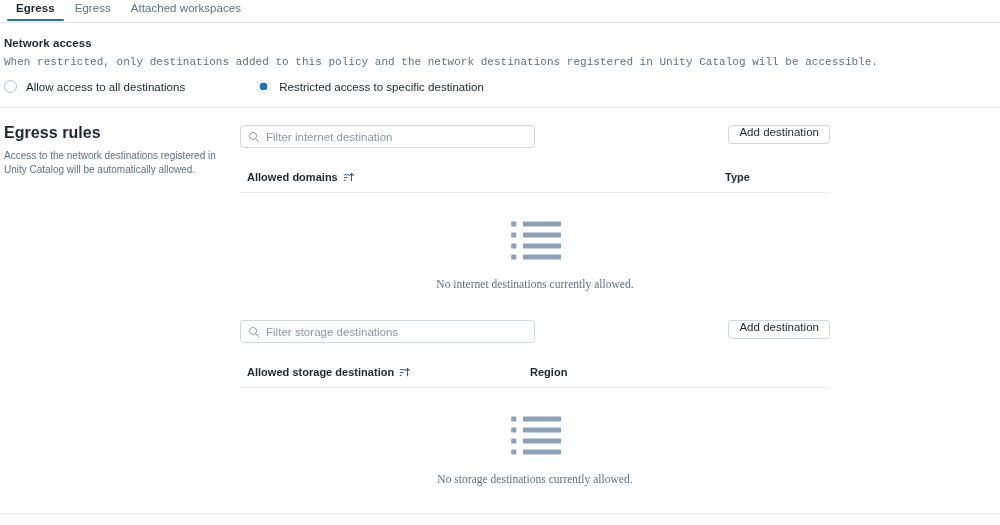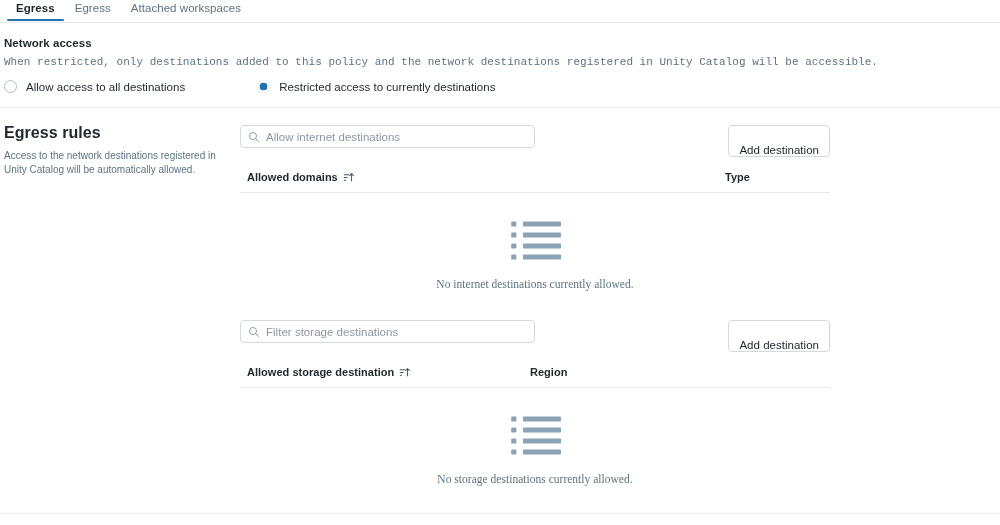--- a/index.html
+++ b/index.html
@@ -88,23 +88,23 @@
   .filter-input {
     position: absolute; left: 0; top: 0; width: 295px; height: 23px;
     border: 1px solid #d3d8dc; border-radius: 4px; background: #fff;
     display: flex; align-items: center; padding-left: 7px; cursor: text;
   }
   .search-ico { width: 12px; height: 12px; flex: 0 0 auto; display: block; }
   .filter-ph {
     margin-left: 6px; font-size: 11.5px; color: #8b97a2; letter-spacing: 0.02px;
   }
   .add-btn {
-    position: absolute; right: 0; top: 0; height: 32px; min-width: 89px;
+    position: absolute; right: 0; top: 0; height: 19px; min-width: 89px;
     border: 1px solid #d3d8dc; border-radius: 4px; background: #fff;
-    display: flex; align-items: flex-end; justify-content: center;
+    display: flex; align-items: flex-start; justify-content: center;
     font-size: 11.5px; color: #1f272d; cursor: pointer;
     padding: 0 10px; letter-spacing: 0.02px;
   }
 
   .thead {
     position: relative; margin-top: 23px; height: 22px;
     border-bottom: 1px solid #e8eaec;
   }
   .th {
     position: absolute; top: 0; display: flex; align-items: center;
@@ -144,37 +144,37 @@
   <div class="sec-title" style="left:4px; top:37px;">Network access</div>
   <div class="sec-desc" style="left:4px; top:56px;font-family:Liberation Mono, monospace;">When restricted, only destinations added to this policy and the network destinations registered in Unity Catalog will be accessible.</div>
 
   <div class="radio-row">
     <div class="radio-opt">
       <span class="radio-mark"></span>
       <span class="radio-label">Allow access to all destinations</span>
     </div>
     <div class="radio-opt">
       <span class="radio-mark checked"></span>
-      <span class="radio-label">Restricted access to currently destinations</span>
+      <span class="radio-label">Restricted access to specific destination</span>
     </div>
   </div>
 
   <div class="rule-full" style="top:107px;"></div>
 
   <div class="egress-title">Egress rules</div>
   <div class="egress-desc">Access to the network destinations registered in Unity Catalog will be automatically allowed.</div>
 
   <div class="block" style="top:125px;">
     <div class="toolbar">
       <div class="filter-input">
         <svg class="search-ico" viewBox="0 0 16 16">
           <circle cx="6.7" cy="6.7" r="4.7" fill="none" stroke="#8b97a2" stroke-width="1.3"></circle>
           <line x1="10.3" y1="10.3" x2="14" y2="14" stroke="#8b97a2" stroke-width="1.3" stroke-linecap="round"></line>
         </svg>
-        <span class="filter-ph">Allow internet destinations</span>
+        <span class="filter-ph">Filter internet destination</span>
       </div>
       <div class="add-btn">
         <span>Add destination</span>
       </div>
     </div>
 
     <div class="thead">
       <div class="th col1">
         <span>Allowed domains</span>
         <svg class="sort-ico" viewBox="0 0 16 16">

